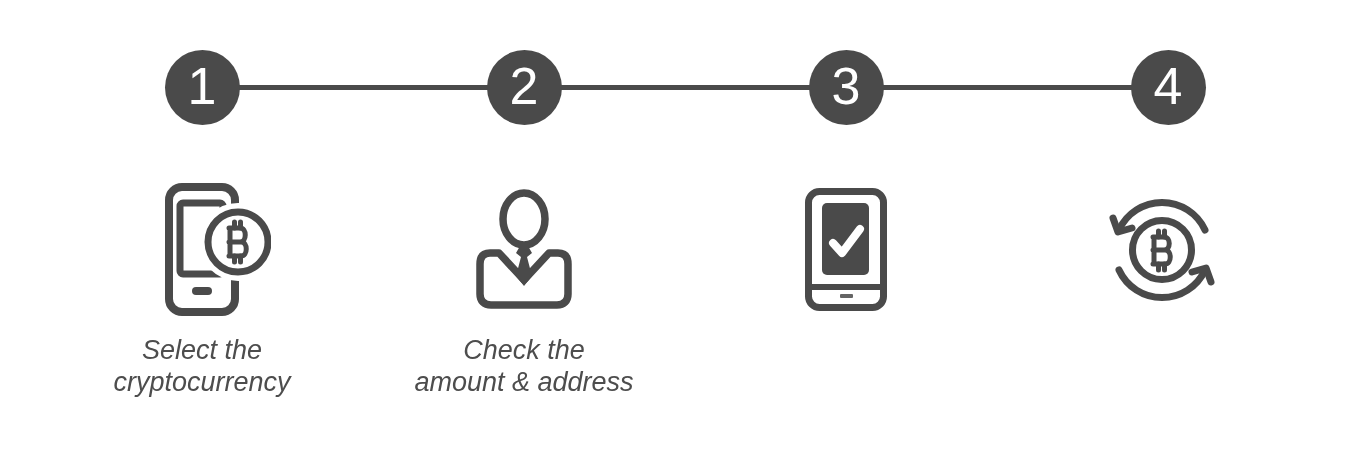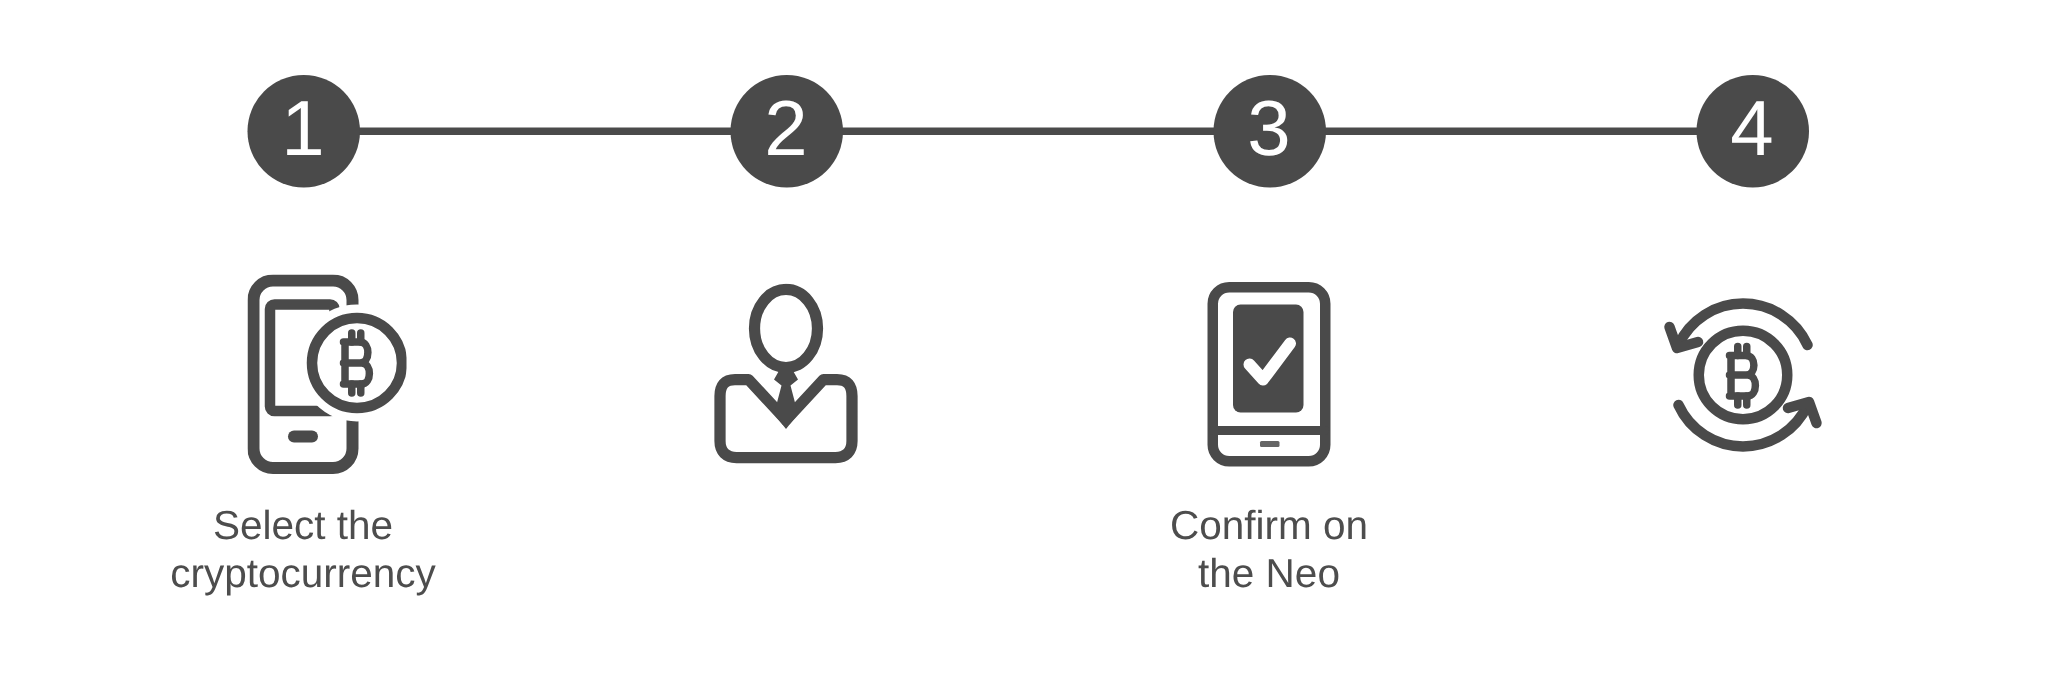--- a/index.html
+++ b/index.html
@@ -57,20 +57,21 @@
   }
   .shift-r { transform: translateX(16px); }
   .shift-l { transform: translateX(-6px); }
   .label {
     margin-top: 17px;
     font-size: 27px;
     line-height: 32px;
     color: var(--text, #4d4d4d);
     text-align: center;
     white-space: pre-line;
+    font-style: italic;
   }
   
   svg .st { stroke: var(--icon, #4a4a4a); fill: none; stroke-linecap: round; stroke-linejoin: round; }
   svg .fl { fill: var(--icon, #4a4a4a); }
   svg .halo { fill: var(--background, #ffffff); stroke: var(--background, #ffffff); }
   svg .wh { stroke: var(--check, #ffffff); fill: none; stroke-linecap: round; stroke-linejoin: round; }
 </style>
 </head>
 <body>
 
@@ -101,37 +102,37 @@
     <div class="circle">
       <span class="num">2</span>
     </div>
     <div class="iconwrap">
       <svg width="96" height="122" viewBox="0 0 96 122">
         <ellipse class="st" cx="48" cy="30" rx="21" ry="26" stroke-width="7.5"></ellipse>
         <path class="st" d="M23,64 L14,64 C7,64 4,68 4,75 L4,105 C4,112 8,116 15,116 L81,116 C88,116 92,112 92,105 L92,75 C92,68 89,64 82,64 L73,64 L48,91 Z" stroke-width="7.5"></path>
         <path class="fl" d="M44,57 L52,57 L56,64 L51,68 L56,87 L48,97 L40,87 L45,68 L40,64 Z"></path>
       </svg>
     </div>
+    <div class="label">Check the
+amount &amp; address</div>
   </div>
 
   <div class="col col3">
     <div class="circle">
       <span class="num">3</span>
     </div>
     <div class="iconwrap">
       <svg width="84" height="125" viewBox="0 0 84 125">
         <rect class="st" x="4.5" y="4.5" width="75" height="116" rx="11" stroke-width="7"></rect>
         <rect class="fl" x="18" y="16" width="47" height="72" rx="5"></rect>
         <path class="wh" d="M29,56 L38,66 L56,42" stroke-width="8"></path>
         <path class="st" d="M5,100 L79,100" stroke-width="6"></path>
         <rect class="fl" x="36" y="107" width="13" height="4" rx="1" opacity="0.85"></rect>
       </svg>
     </div>
-    <div class="label">Confirm on
-the Neo</div>
   </div>
 
   <div class="col col4">
     <div class="circle">
       <span class="num">4</span>
     </div>
     <div class="iconwrap">
       <svg class="shift-l" width="116" height="130" viewBox="0 0 116 130">
         <circle class="st" cx="58" cy="65" r="29.5" stroke-width="7"></circle>
         <path class="st" d="M50,52 L50,79 M49,52 L60,52 C67,52 67,65 60,65 L49,65 M49,65 L61,65 C68,65 68,79 61,79 L49,79" stroke-width="5"></path>

